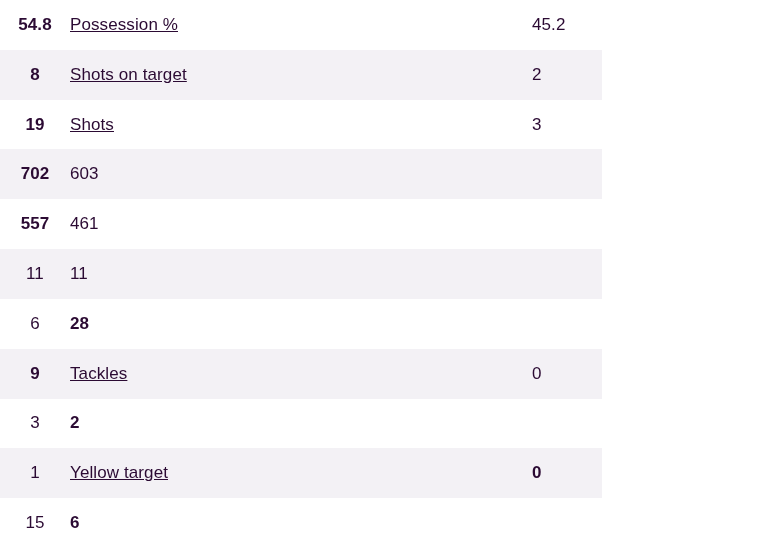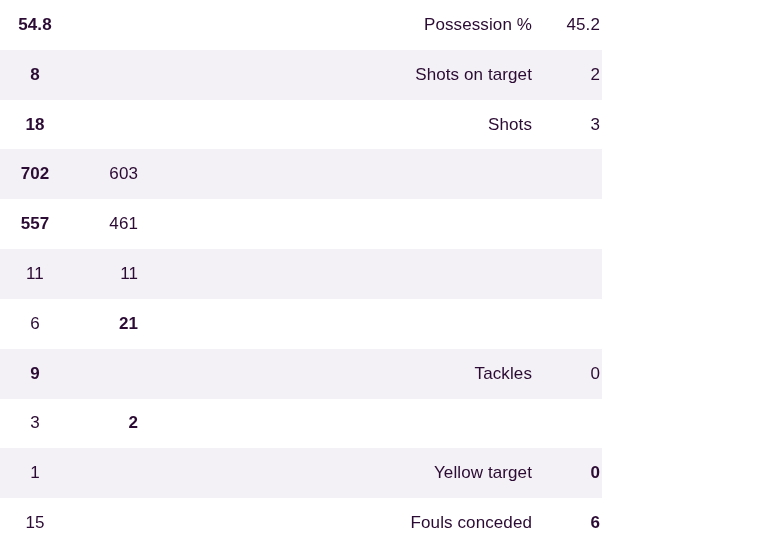--- a/index.html
+++ b/index.html
@@ -35,33 +35,34 @@
     flex: 0 0 70px;
     text-align: center;
     font-size: 17px;
     color: #2b0a33;
     font-weight: 400;
     letter-spacing: 0.1px;
   }
 
   .stat-label {
     flex: 1 1 auto;
-    text-align: right;
+    text-align: left;
     font-size: 17px;
     color: #2b0a33;
     font-weight: 400;
     letter-spacing: 0.1px;
     
     padding-right: 0px;
+    text-decoration: underline;
   }
 
   .away-value {
     width: 70px;
     flex: 0 0 70px;
-    text-align: right;
+    text-align: left;
     padding-right: 2px;
     font-size: 17px;
     color: #2b0a33;
     font-weight: 400;
     letter-spacing: 0.1px;
   }
 
   .home-value.bold,
   .away-value.bold {
     font-weight: 700;
@@ -75,52 +76,51 @@
       <div class="home-value bold">54.8</div>
       <div class="stat-label">Possession %</div>
       <div class="away-value">45.2</div>
     </div>
     <div class="stat-row alt">
       <div class="home-value bold">8</div>
       <div class="stat-label">Shots on target</div>
       <div class="away-value">2</div>
     </div>
     <div class="stat-row">
-      <div class="home-value bold">18</div>
+      <div class="home-value bold">19</div>
       <div class="stat-label">Shots</div>
       <div class="away-value">3</div>
     </div>
     <div class="stat-row alt">
       <div class="home-value bold">702</div>
       <div class="away-value">603</div>
     </div>
     <div class="stat-row">
       <div class="home-value bold">557</div>
       <div class="away-value">461</div>
     </div>
     <div class="stat-row alt">
       <div class="home-value">11</div>
       <div class="away-value">11</div>
     </div>
     <div class="stat-row">
       <div class="home-value">6</div>
-      <div class="away-value bold">21</div>
+      <div class="away-value bold">28</div>
     </div>
     <div class="stat-row alt">
       <div class="home-value bold">9</div>
       <div class="stat-label">Tackles</div>
       <div class="away-value">0</div>
     </div>
     <div class="stat-row">
       <div class="home-value">3</div>
       <div class="away-value bold">2</div>
     </div>
     <div class="stat-row alt">
       <div class="home-value">1</div>
       <div class="stat-label">Yellow target</div>
       <div class="away-value bold">0</div>
     </div>
     <div class="stat-row">
       <div class="home-value">15</div>
-      <div class="stat-label">Fouls conceded</div>
       <div class="away-value bold">6</div>
     </div>
   </div>
 
 </body></html>

